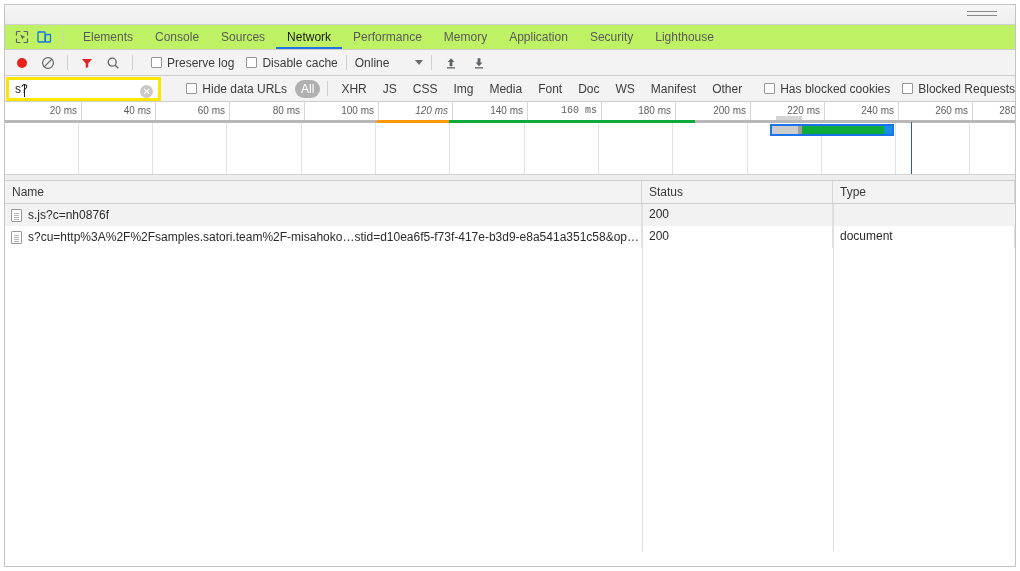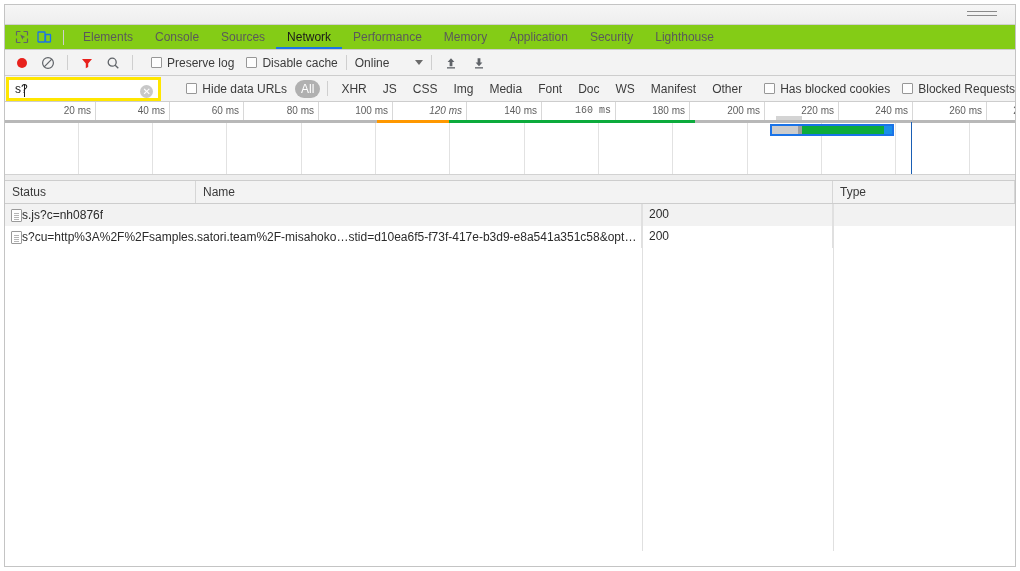--- a/index.html
+++ b/index.html
@@ -49,21 +49,21 @@
     display: block;
     height: 1px;
     background: #8a8a8a;
     margin-bottom: 3px;
   }
 
   
   #tabstrip {
     position: relative;
     height: 25px;
-    background: #84cc16;
+    background: #bef264;
     border-bottom: 1px solid #cdcdcd;
     box-sizing: border-box;
     display: flex;
     align-items: center;
     padding-left: 6px;
   }
   .tool-icon {
     width: 22px;
     height: 20px;
     display: flex;
@@ -207,21 +207,21 @@
   #overview {
     position: relative;
     height: 79px;
     background: #ffffff;
     border-bottom: 1px solid #cdcdcd;
     box-sizing: border-box;
     overflow: hidden;
   }
   #ticks {
     position: absolute;
-    left: 18px; top: 0; right: 0;
+    left: 4px; top: 0; right: 0;
     height: 18px;
   }
   .tick {
     position: absolute;
     top: 0;
     height: 18px;
     border-right: 1px solid #d8d8d8;
     box-sizing: border-box;
   }
   .tick span {
@@ -335,20 +335,21 @@
     padding-left: 7px;
     border-right: 1px solid #e0e0e0;
     box-sizing: border-box;
     overflow: hidden;
     white-space: nowrap;
     text-overflow: ellipsis;
   }
   .td.name {
     display: flex;
     align-items: center;
+    gap: 6px;
     padding-left: 6px;
   }
   .file-icon {
     flex: 0 0 auto;
     width: 11px;
     height: 13px;
     border: 1px solid #9a9a9a;
     background: #ffffff;
     border-radius: 1px;
     position: relative;
@@ -580,22 +581,22 @@
     </div>
 
     <div id="event-lines">
         <div class="event-line" style="left: 906px; top: 20px; height: 52px; background: rgb(26, 95, 180);"></div>
       </div>
     <div id="overview-bottom"></div>
   </div>
 
   <div id="table">
     <div id="thead">
+      <div class="th col-name">Name</div>
       <div class="th col-status">Status</div>
-      <div class="th col-name">Name</div>
       <div class="th col-type">Type</div>
     </div>
 
     <div class="row odd">
       <div class="td name col-name">
         <span class="file-icon">
           <i style="top:3px"></i>
             <i style="top:5px"></i>
             <i style="top:7px"></i>
             <i style="top:9px"></i>
@@ -609,19 +610,20 @@
       <div class="td name col-name">
         <span class="file-icon">
           <i style="top:3px"></i>
             <i style="top:5px"></i>
             <i style="top:7px"></i>
             <i style="top:9px"></i>
         </span>
         <span class="name-text">s?cu=http%3A%2F%2Fsamples.satori.team%2F-misahoko…stid=d10ea6f5-f73f-417e-b3d9-e8a541a351c58&amp;opto…</span>
       </div>
       <div class="td col-status">200</div>
+      <div class="td col-type">document</div>
     </div>
 
     <div class="col-sep" style="left:637px"></div>
     <div class="col-sep" style="left:828px"></div>
   </div>
 
 </div>
 
 </body></html>

